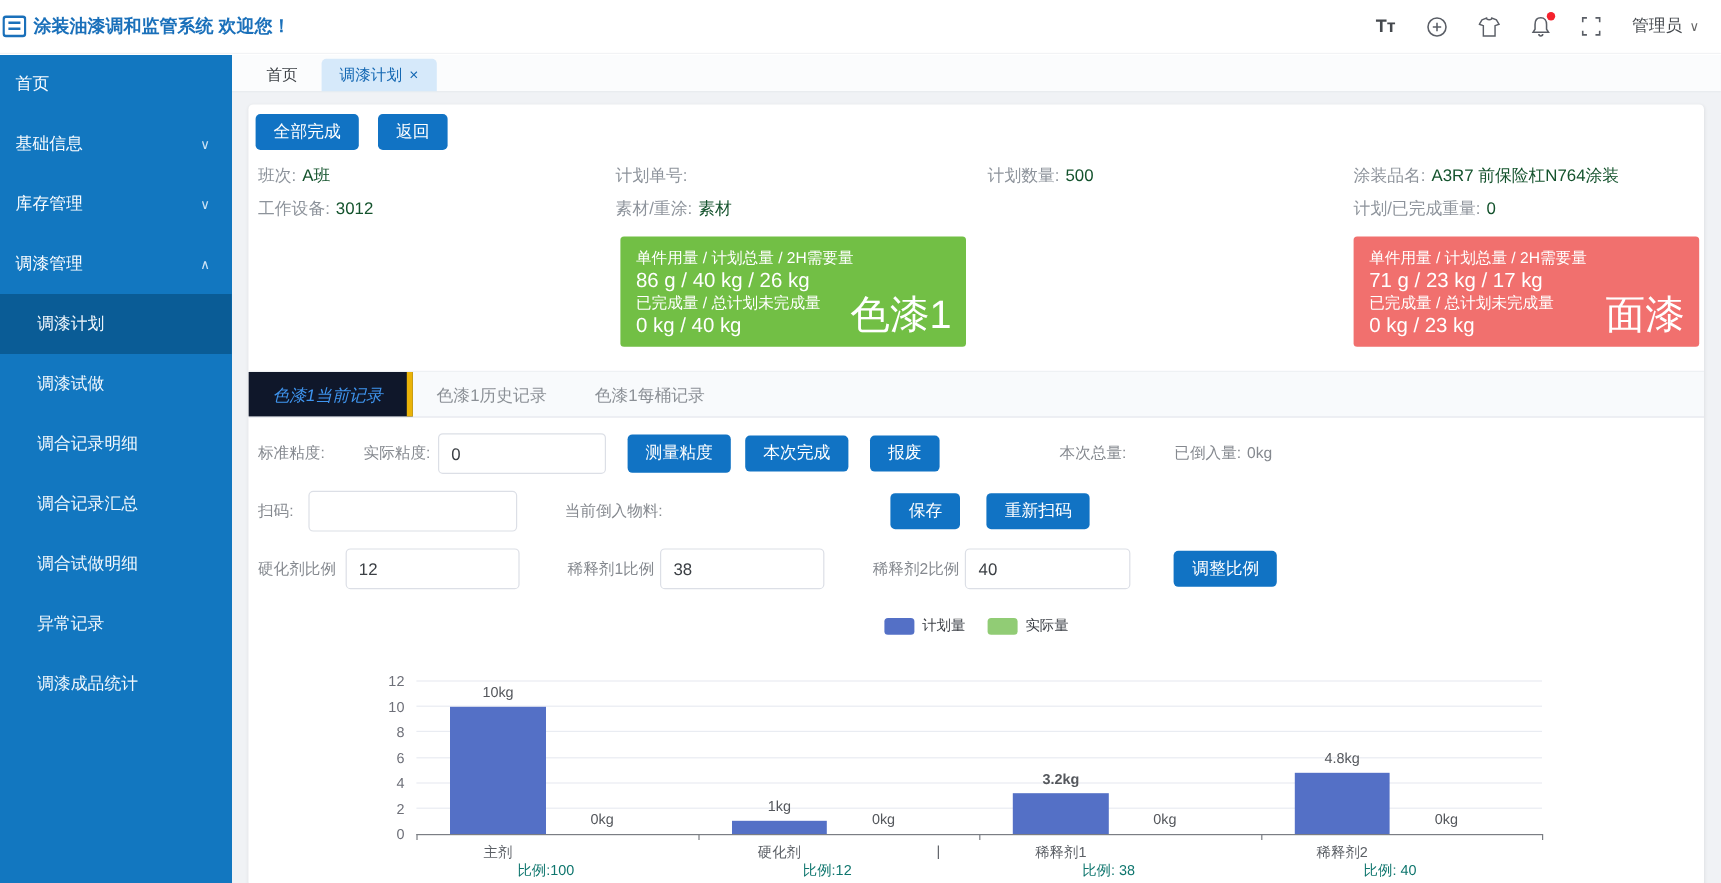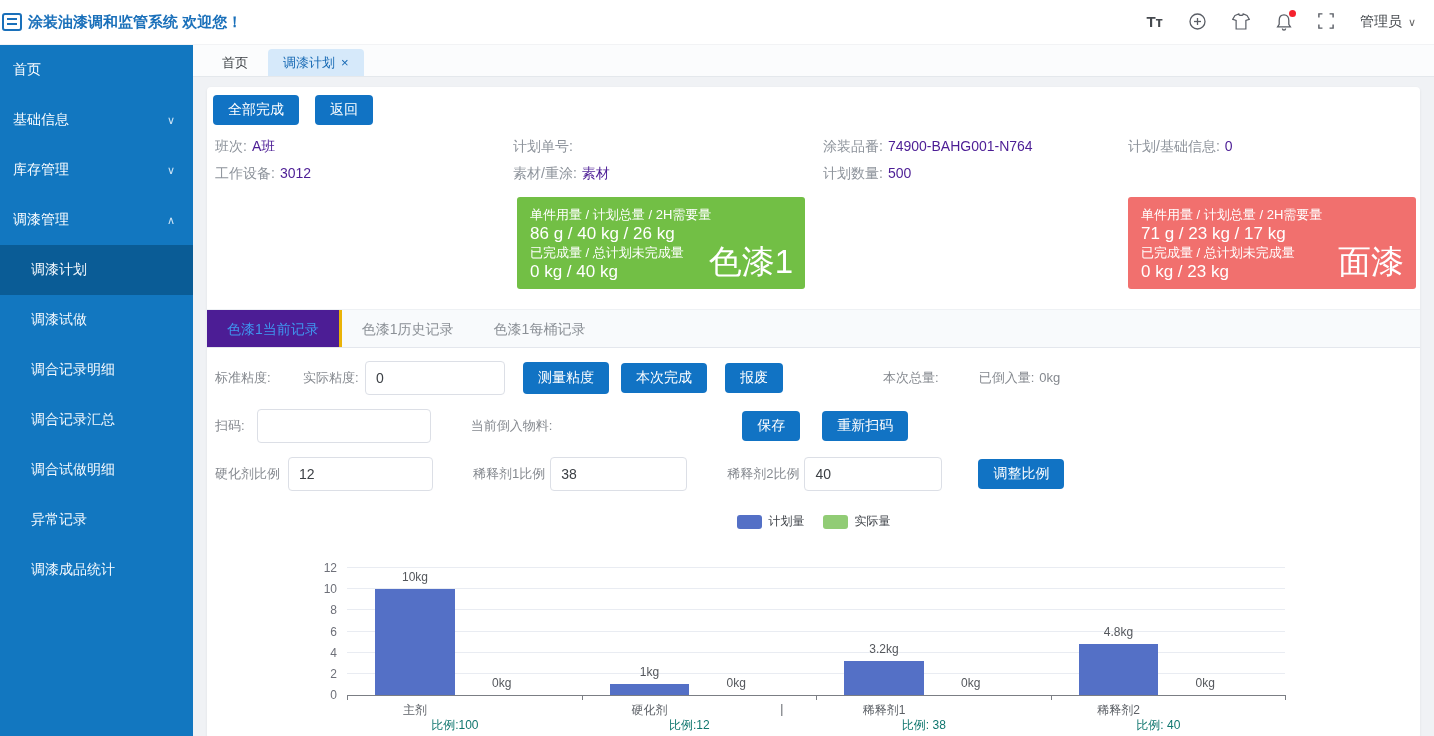--- a/index.html
+++ b/index.html
@@ -4,21 +4,21 @@
 <style>
   * { box-sizing: border-box; margin: 0; padding: 0; }
   html,body { width:1434px; height:736px; overflow:hidden;
     font-family:"Liberation Sans","DejaVu Sans",sans-serif; background:#f0f2f5; color:#303133; }
 
   
   .topbar { position:fixed; top:0; left:0; right:0; height:45px; background:#fff;
     display:flex; align-items:center; z-index:20; border-bottom:1px solid #f2f3f5; }
   .logo-box { width:20px; height:20px; margin:0 6px 0 2px; }
   .app-title { color:#1a70ba; font-size:15px; font-weight:bold; }
-  .topbar-right { margin-left:auto; display:flex; align-items:flex-start; gap:26px; padding-right:18px; color:#45494e; }
+  .topbar-right { margin-left:auto; display:flex; align-items:center; gap:26px; padding-right:18px; color:#45494e; }
   .tb-icon { font-size:15px; color:#45494e; cursor:pointer; display:flex; align-items:center; }
   .tb-icon svg { display:block; }
   .bell-wrap { position:relative; }
   .bell-dot { position:absolute; top:-3px; right:-4px; width:7px; height:7px; border-radius:50%; background:#f5222d; }
   .user-menu { display:flex; align-items:center; gap:6px; font-size:14px; cursor:pointer; }
   .caret { font-size:11px; color:#666; }
 
   
   .sidebar { position:fixed; top:45px; left:0; width:193px; bottom:0; background:#1277c0; z-index:15; }
   .menu-item { height:50px; display:flex; align-items:center; justify-content:space-between;
@@ -43,36 +43,36 @@
   .btn { background:#1173c4; color:#fff; border:none; border-radius:4px;
     font-size:14px; height:30px; padding:0 15px; cursor:pointer;
     font-family:"Liberation Sans","DejaVu Sans",sans-serif; }
 
   .toolbar { padding:8px 0 0 6px; display:flex; gap:16px; }
 
   .info-grid { position:relative; height:58px; margin-top:8px; font-size:14px; }
   .info-col { position:absolute; top:0; }
   .info-row { height:27px; line-height:27px; white-space:nowrap; }
   .ilabel { color:#8d939b; }
-  .ivalue { color:#4c1d95; font-weight:500; margin-left:5px; }
+  .ivalue { color:#14532d; font-weight:500; margin-left:5px; }
   .col1{left:8px;} .col2{left:306px;} .col3{left:616px;} .col4{left:921px;}
 
   .cards-row { position:relative; height:100px; margin-top:6px; }
   .stat-card { position:absolute; top:0; width:288px; height:92px; border-radius:3px;
     color:#fff; padding:9px 13px; }
   .stat-card.green { left:310px; }
   .stat-card.red   { left:921px; }
   .sc-lbl { font-size:13px; line-height:17px; }
   .sc-val { font-size:17px; line-height:21px; }
   .sc-name { position:absolute; right:12px; bottom:4px; font-size:33px; font-weight:500; }
 
   .record-tabs { margin-top:12px; display:flex; background:#f8fafc;
     border-top:1px solid #eef1f4; border-bottom:1px solid #e4e7ed; height:39px; }
   .rtab { line-height:38px; padding:0 20px; font-size:14px; color:#8b9096; cursor:pointer; }
-  .rtab.active { background:#4c1d95; color:#3f95ef; border-right:3px solid #eab308; }
+  .rtab.active { background:#0f172a; color:#3f95ef; border-right:5px solid #eab308;font-style:italic; }
 
   .form-row { display:flex; align-items:center; padding-left:8px; font-size:13px; color:#85898f; }
   .row1 { margin-top:13px; }
   .row2 { margin-top:14px; }
   .row3 { margin-top:14px; }
   .flabel { line-height:16px; }
   .w56 { width:56px; }
   .tinput { height:34px; border:1px solid #dcdfe6; border-radius:4px; padding:0 10px;
     font-size:14px; color:#3c4045; outline:none; font-family:inherit; }
 
@@ -207,25 +207,25 @@
     <div class="info-grid">
       <div class="info-col col1">
         <div class="info-row"><span class="ilabel">班次:</span><span class="ivalue">A班</span></div>
         <div class="info-row"><span class="ilabel">工作设备:</span><span class="ivalue">3012</span></div>
       </div>
       <div class="info-col col2">
         <div class="info-row"><span class="ilabel">计划单号:</span><span class="ivalue"></span></div>
         <div class="info-row"><span class="ilabel">素材/重涂:</span><span class="ivalue">素材</span></div>
       </div>
       <div class="info-col col3">
-        <div class="info-row"><span class="ilabel">涂装品番:</span><span class="ivalue">74900-BAHG001-N764</span></div>
         <div class="info-row"><span class="ilabel">计划数量:</span><span class="ivalue">500</span></div>
       </div>
       <div class="info-col col4">
-        <div class="info-row"><span class="ilabel">计划/基础信息:</span><span class="ivalue">0</span></div>
+        <div class="info-row"><span class="ilabel">涂装品名:</span><span class="ivalue">A3R7 前保险杠N764涂装</span></div>
+        <div class="info-row"><span class="ilabel">计划/已完成重量:</span><span class="ivalue">0</span></div>
       </div>
     </div>
 
     <div class="cards-row">
       <div class="stat-card green" style="background: rgb(114, 191, 69);">
         <div class="sc-lbl">单件用量 / 计划总量 / 2H需要量</div>
         <div class="sc-val">86 g / 40  kg / 26 kg</div>
         <div class="sc-lbl">已完成量 / 总计划未完成量</div>
         <div class="sc-val">0 kg / 40  kg</div>
         <div class="sc-name">色漆1</div>
@@ -316,21 +316,21 @@
           </div>
           <div class="group" style="left: 25%; width: 25%;">
             <div class="bar" style="height: 8.33333%; background: rgb(84, 112, 198);"></div>
             <div class="vlabel" style="bottom: calc(8.33333% + 5px);">1kg</div>
             <div class="zlabel">0kg</div>
             <div class="cat1">硬化剂</div>
             <div class="cat2">比例:12</div>
           </div>
           <div class="group" style="left: 50%; width: 25%;">
             <div class="bar" style="height: 26.6667%; background: rgb(84, 112, 198);"></div>
-            <div class="vlabel" style="bottom: calc(26.6667% + 5px);">3.2kg</div>
+            <div class="vlabel" style="bottom: calc(26.6667% + 5px); font-weight: bold;">3.2kg</div>
             <div class="zlabel">0kg</div>
             <div class="cat1">稀释剂1</div>
             <div class="cat2">比例: 38</div>
           </div>
           <div class="group" style="left: 75%; width: 25%; text-align: right;">
             <div class="bar" style="height: 40%; background: rgb(84, 112, 198);"></div>
             <div class="vlabel" style="bottom: calc(40% + 5px);">4.8kg</div>
             <div class="zlabel">0kg</div>
             <div class="cat1">稀释剂2</div>
             <div class="cat2">比例: 40</div>

